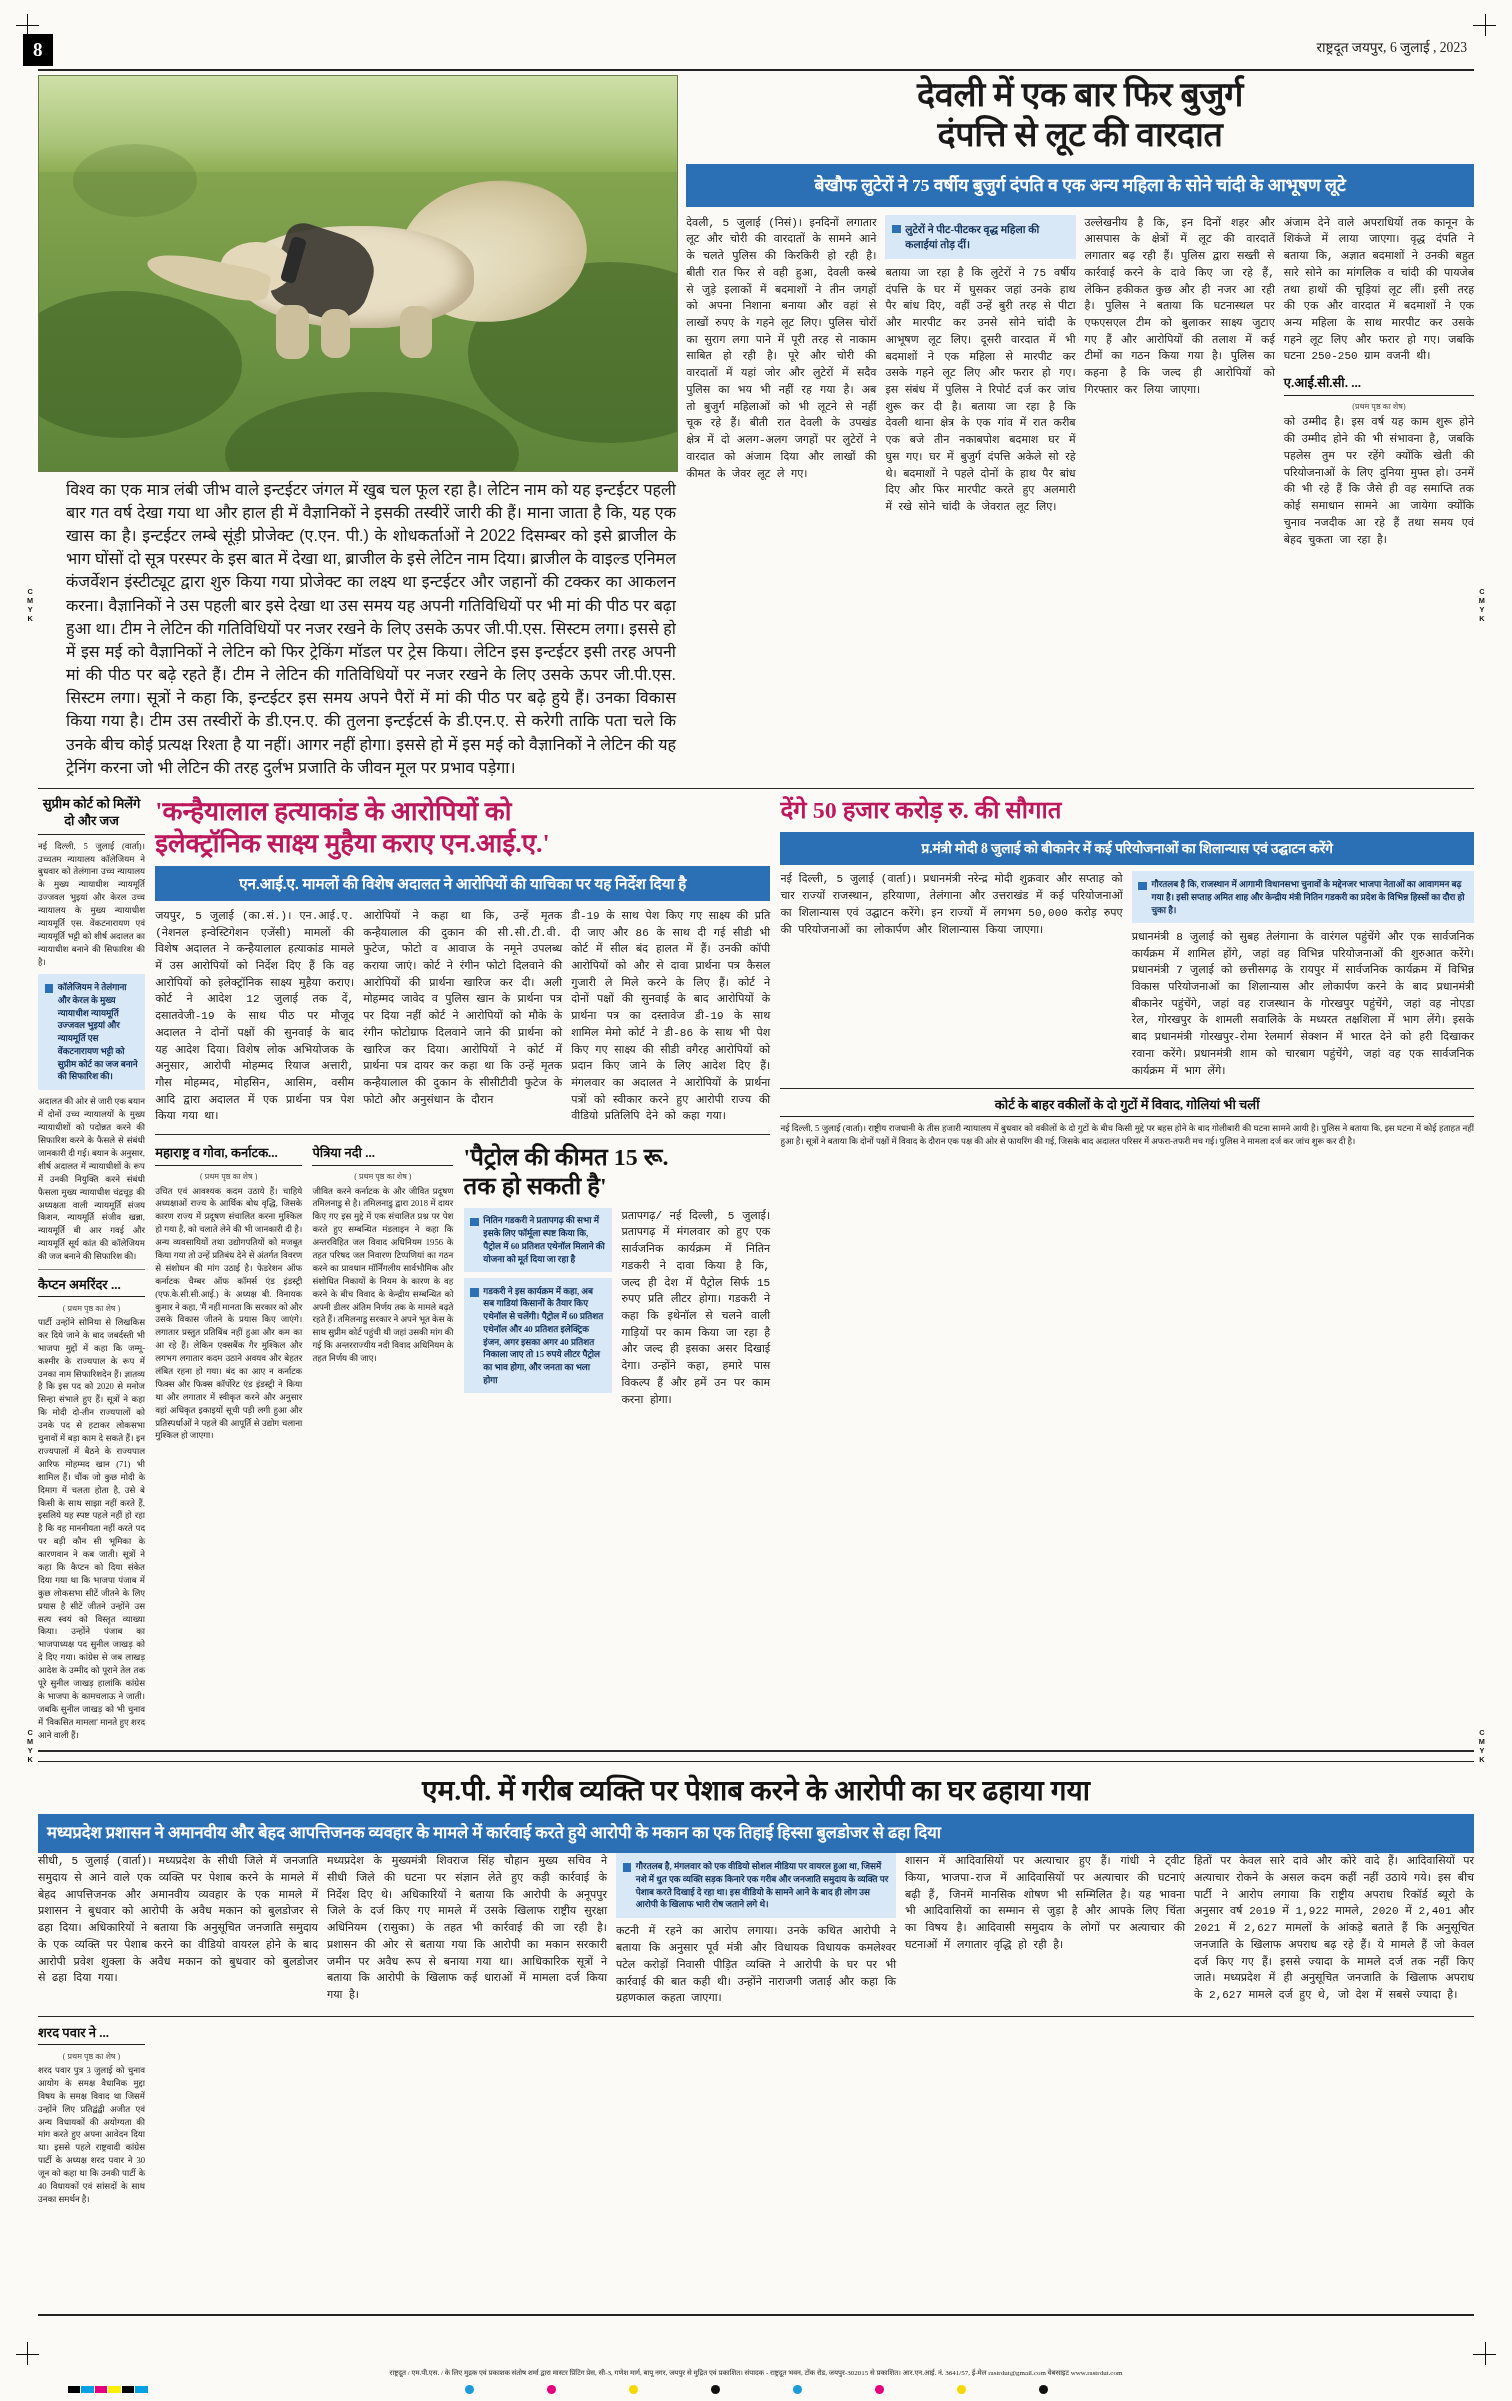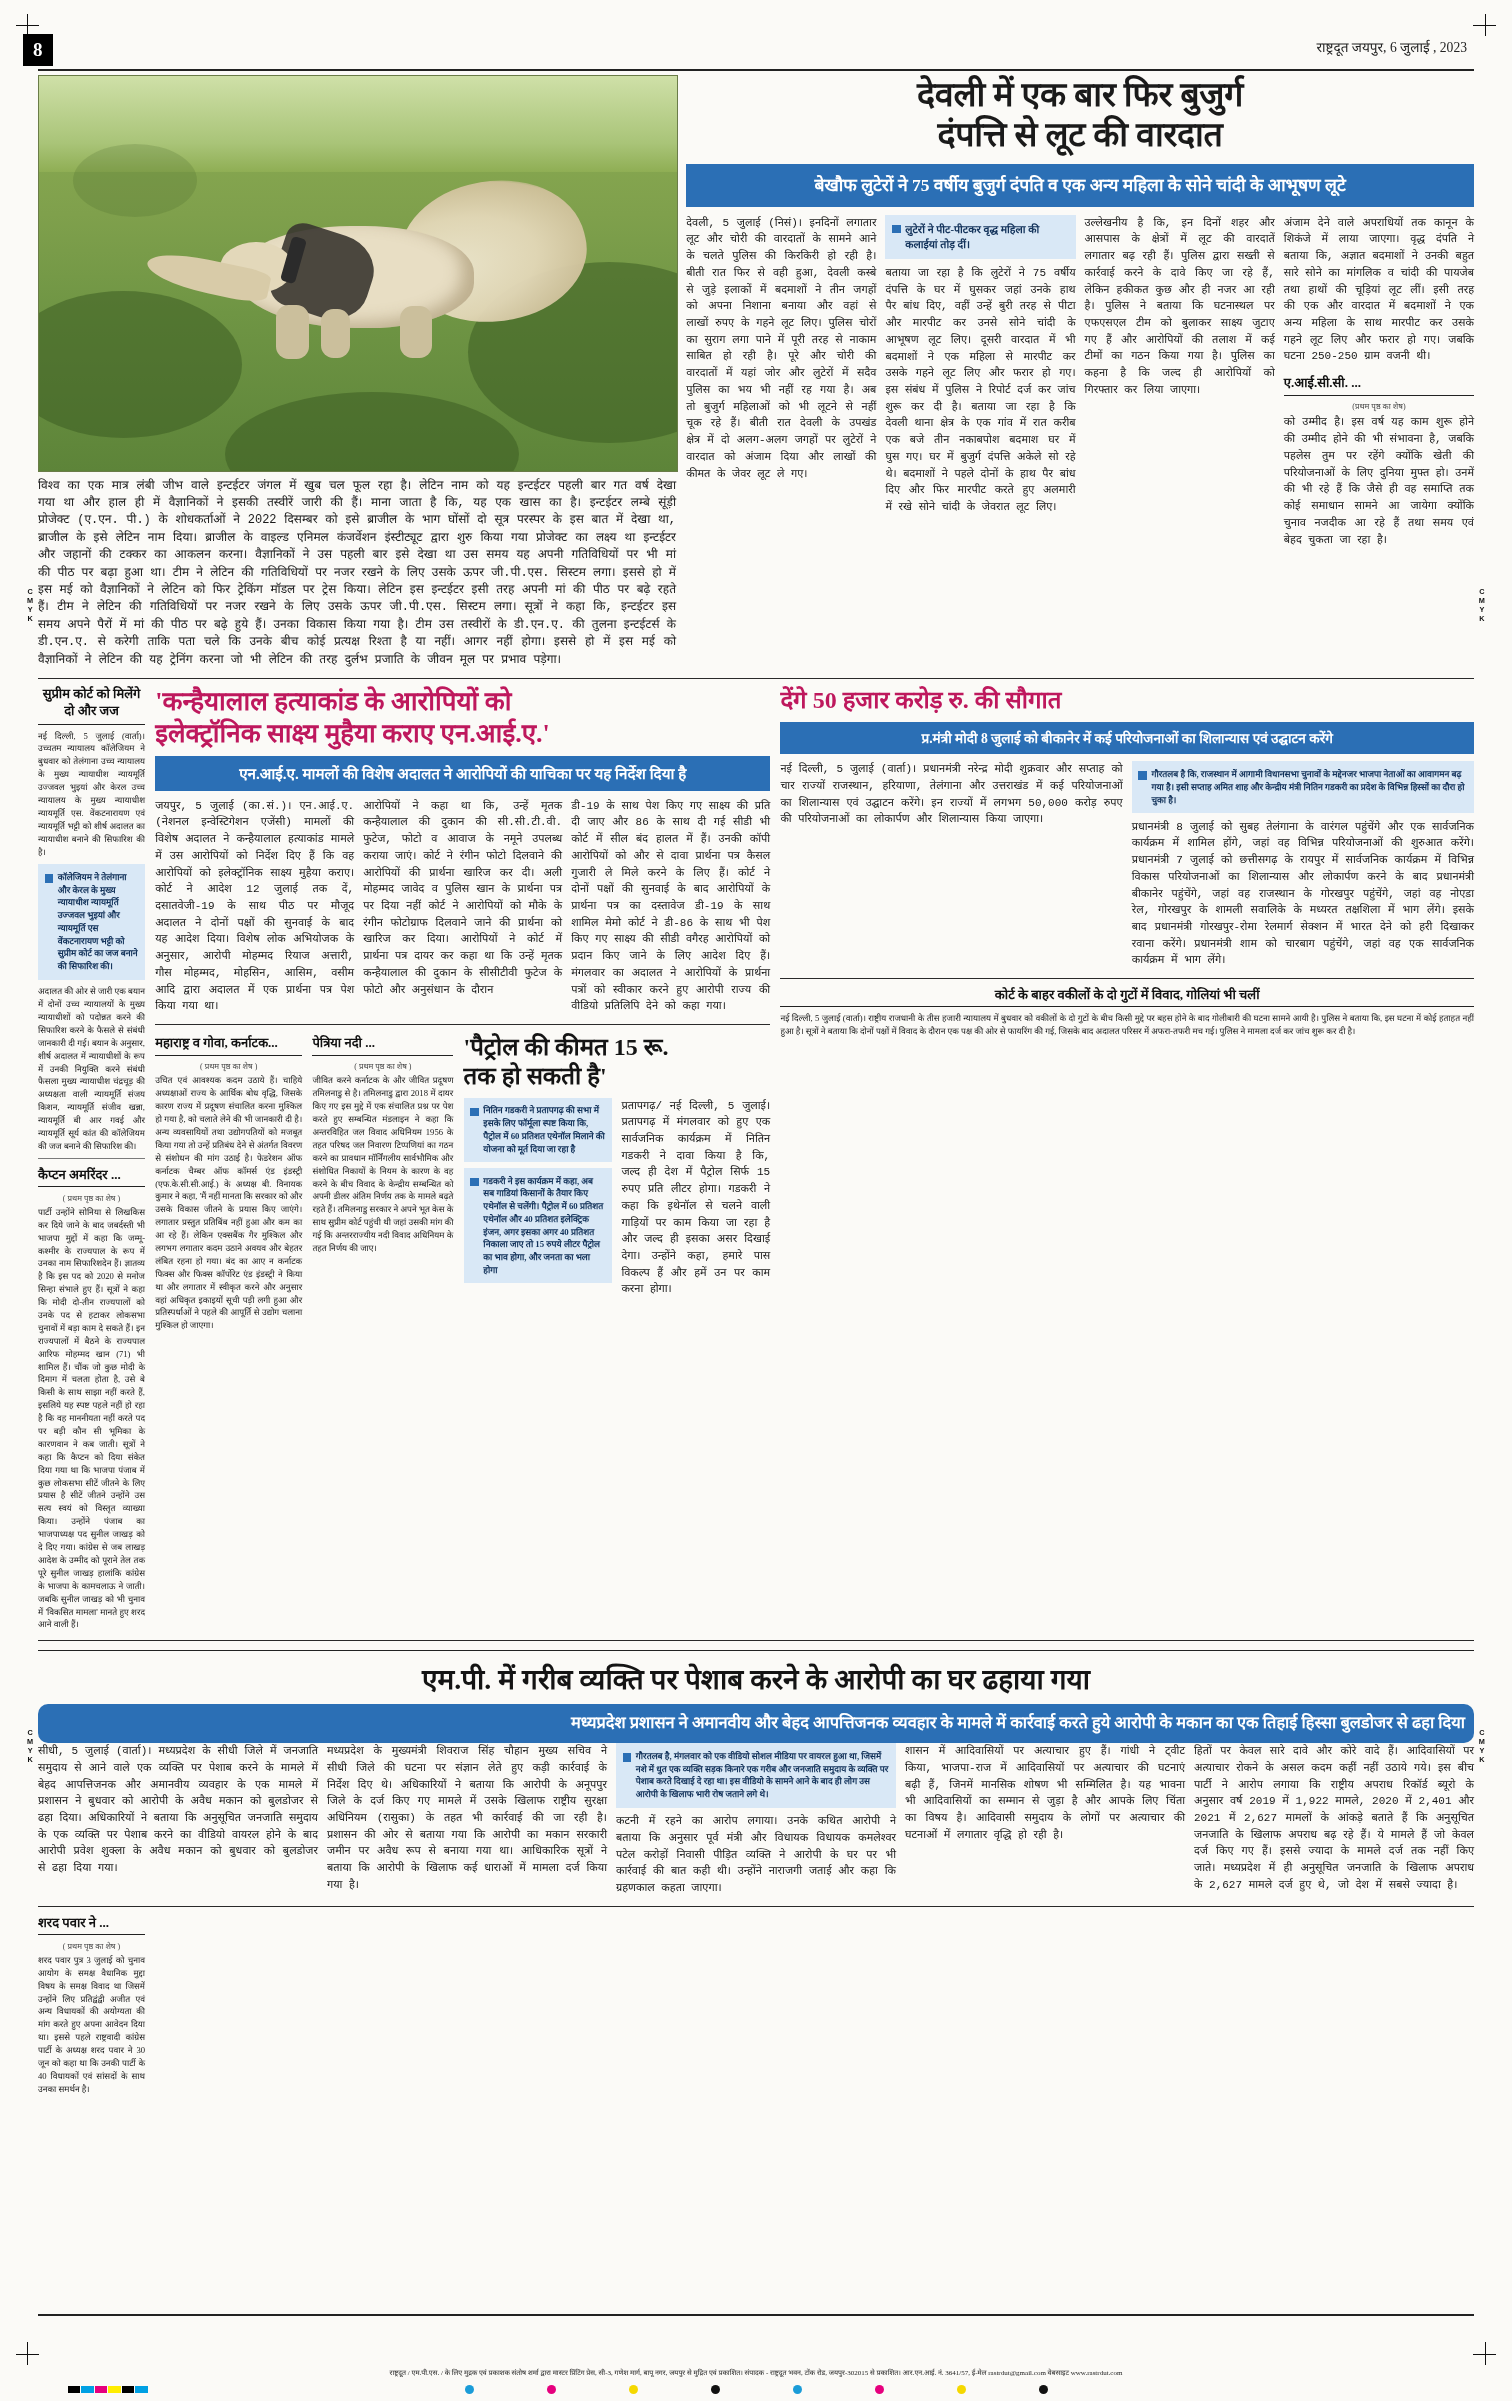--- a/index.html
+++ b/index.html
@@ -135,26 +135,27 @@
   }
   .ae-leg.l1 { left: 141px; top: 130px; width: 33px; height: 54px; }
   .ae-leg.l2 { left: 186px; top: 134px; width: 29px; height: 49px; }
   .ae-leg.l3 { left: 265px; top: 131px; width: 32px; height: 52px; }
   .ae-collar {
     position: absolute; left: 151px; top: 62px;
     width: 14.7px; height: 46px; background: #2b2b2b;
     border-radius: 4.5px; transform: rotate(16deg);
   }
   .photo-caption {
-    font-size: 12px;
+    font-size: 16px;
     line-height: 1.45;
     color: #1a1a1a;
     text-align: justify;
     margin-top: 5.6px;
-    font-family: Liberation Mono, monospace;
+    font-family: Liberation Sans, sans-serif;
+    margin-left: 28px;
   }
 
   .lead-col { flex: 1; }
   .head-main {
     font-size: 34px;
     line-height: 1.18;
     font-weight: bold;
     color: #1a1a1a;
     text-align: center;
     letter-spacing: -0.3px;
@@ -248,23 +249,22 @@
 
   
   .bottom-head {
     margin-top: 9px;
     font-size: 28px; font-weight: bold; text-align: center; color: #141414;
     border-top: 1.1px solid #222; padding-top: 8px;
     font-family: "Liberation Serif", serif;
   }
   .bottom-sub {
     margin-top: 6.8px; background: #2b6fb5; color: #fff;
-    font-size: 16.4px; font-weight: bold; text-align: right; padding: 8px 9px; line-height: 1.4;
-    font-family: "Liberation Serif", serif;
-    border-radius: 10px;
+    font-size: 16.4px; font-weight: bold; text-align: left; padding: 8px 9px; line-height: 1.4;
+    font-family: "Liberation Serif", serif;
   }
   .bottom-cols { display: flex; gap: 9px; margin-top: 0; }
   .bottom-cols .c { flex: 1; }
 
   .footer {
     position: absolute; left: 38px; right: 38px; bottom: 22.6px;
     font-size: 7px; line-height: 1.5; color: #222; text-align: center;
     font-family: "Liberation Serif", serif;
   }
   .cmyk {

